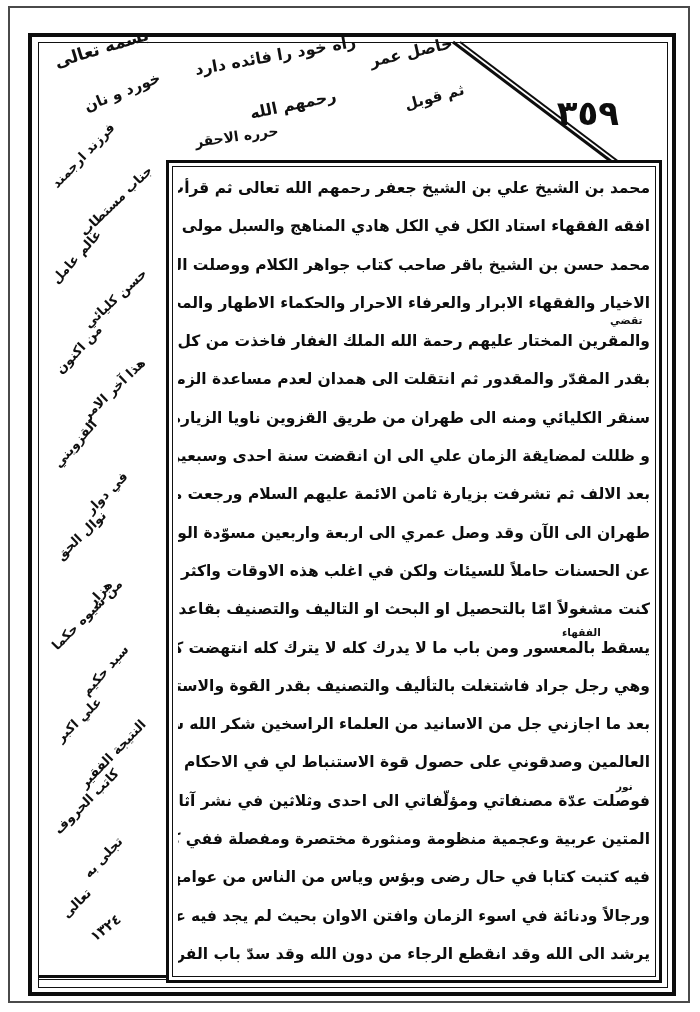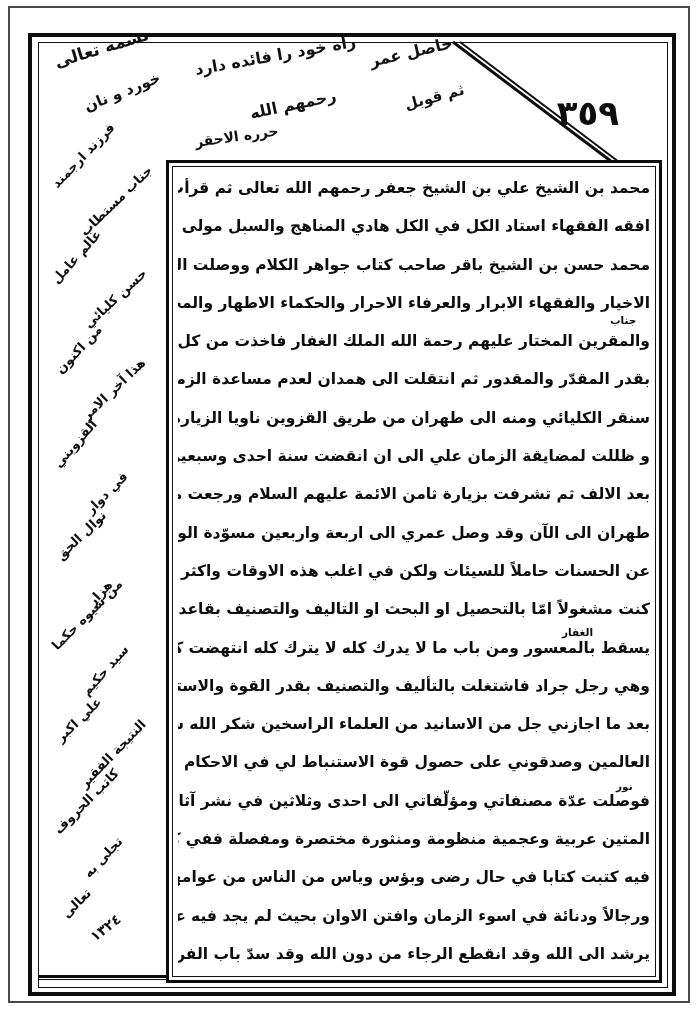--- a/index.html
+++ b/index.html
@@ -142,15 +142,15 @@
     <div class="line">بعد ما اجازني جل من الاسانيد من العلماء الراسخين شكر الله سعيهم في</div>
     <div class="line">العالمين وصدقوني على حصول قوة الاستنباط لي في الاحكام التكليفية</div>
     <div class="line">فوصلت عدّة مصنفاتي ومؤلّفاتي الى احدى وثلاثين في نشر آثار الشرع</div>
     <div class="line">المتين عربية وعجمية منظومة ومنثورة مختصرة ومفصلة ففي كل مكان كنت</div>
     <div class="line">فيه كتبت كتابا في حال رضى وبؤس وياس من الناس من عوامهم وخواصهم</div>
     <div class="line">ورجالاً ودنائة في اسوء الزمان وافتن الاوان بحيث لم يجد فيه عاملا يعمل لله و</div>
     <div class="line">يرشد الى الله وقد انقطع الرجاء من دون الله وقد سدّ باب الفرج وشدّت ابواب</div>
   </div>
 </div>
 
-<div class="abs interlinear" style="left:610px;top:314px;">جناب</div>
-<div class="abs interlinear" style="left:562px;top:626px;">الغفار</div>
+<div class="abs interlinear" style="left:610px;top:314px;">تقضي</div>
+<div class="abs interlinear" style="left:562px;top:626px;">الفقهاء</div>
 <div class="abs interlinear" style="left:616px;top:780px;text-align:right;">نور</div>
 
 </body></html>

